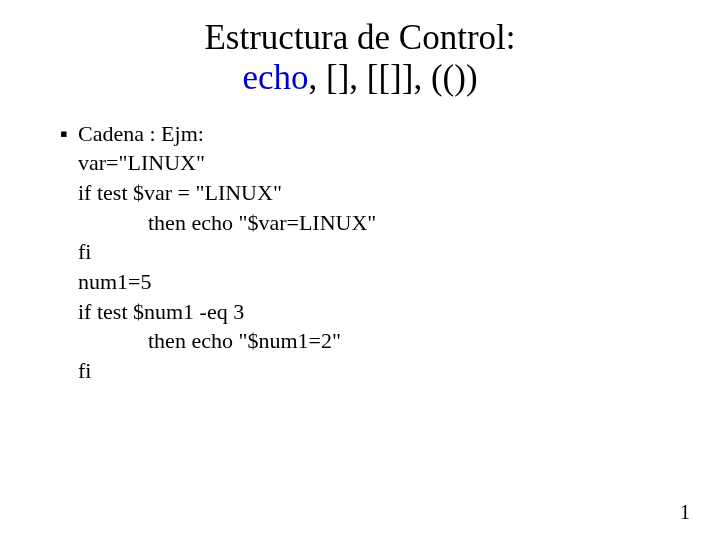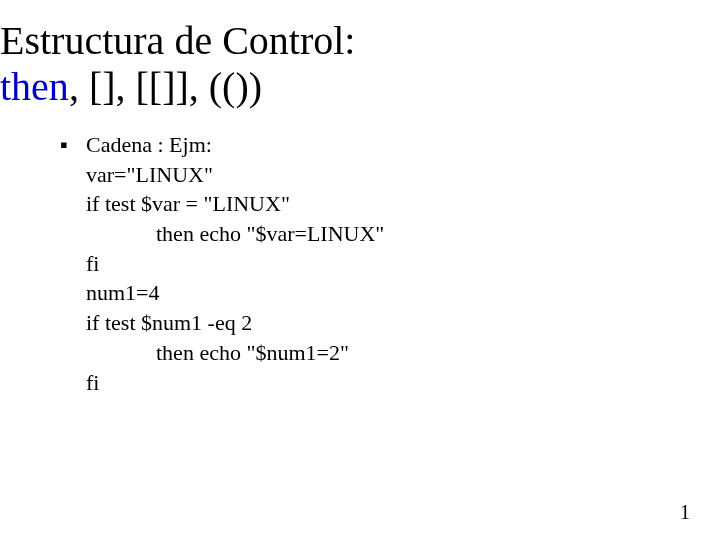--- a/index.html
+++ b/index.html
@@ -11,21 +11,22 @@
     font-family: "Times New Roman", Times, serif;
     color: #000000;
   }
   .slide {
     position: relative;
     width: 720px;
     height: 540px;
     box-sizing: border-box;
   }
   .title {
-    font-size: 40px;
+    text-align: center;
+    font-size: 35px;
     line-height: 1.15;
     padding-top: 18px;
   }
   .title .kw {
     color: #0000cc;
   }
   .body {
     margin-top: 20px;
     margin-left: 50px;
     font-size: 22px;
@@ -35,21 +36,20 @@
     display: flex;
     align-items: baseline;
   }
   .bullet-cell {
     width: 28px;
     text-align: center;
     flex: 0 0 28px;
   }
   .text-cell {
     flex: 1;
-    margin-left: 8px;
   }
   .indent {
     padding-left: 70px;
   }
   .page-number {
     position: absolute;
     right: 30px;
     bottom: 16px;
     font-size: 20px;
   }
@@ -64,21 +64,21 @@
     top: -2px;
   }
 </style>
 </head>
 <body>
 
 <div class="slide">
 
   <div class="title">
     <span>Estructura de Control:</span><br>
-    <span class="kw">then</span><span>, [], [[]], (())</span>
+    <span class="kw">echo</span><span>, [], [[]], (())</span>
   </div>
 
   <div class="body">
 
     <div class="row">
       <span class="bullet-cell">▪</span>
       <span class="text-cell">Cadena : Ejm:</span>
     </div>
 
     <div class="row">
@@ -97,26 +97,26 @@
     </div>
 
     <div class="row">
       <span class="bullet-cell"></span>
       <span class="text-cell">fi</span>
     </div>
 
 
     <div class="row">
       <span class="bullet-cell"></span>
-      <span class="text-cell">num1=4</span>
+      <span class="text-cell">num1=5</span>
     </div>
 
     <div class="row">
       <span class="bullet-cell"></span>
-      <span class="text-cell">if test $num1 -eq 2</span>
+      <span class="text-cell">if test $num1 -eq 3</span>
     </div>
 
     <div class="row">
       <span class="bullet-cell"></span>
       <span class="text-cell indent">then echo "$num1=2"</span>
     </div>
 
     <div class="row">
       <span class="bullet-cell"></span>
       <span class="text-cell">fi</span>

